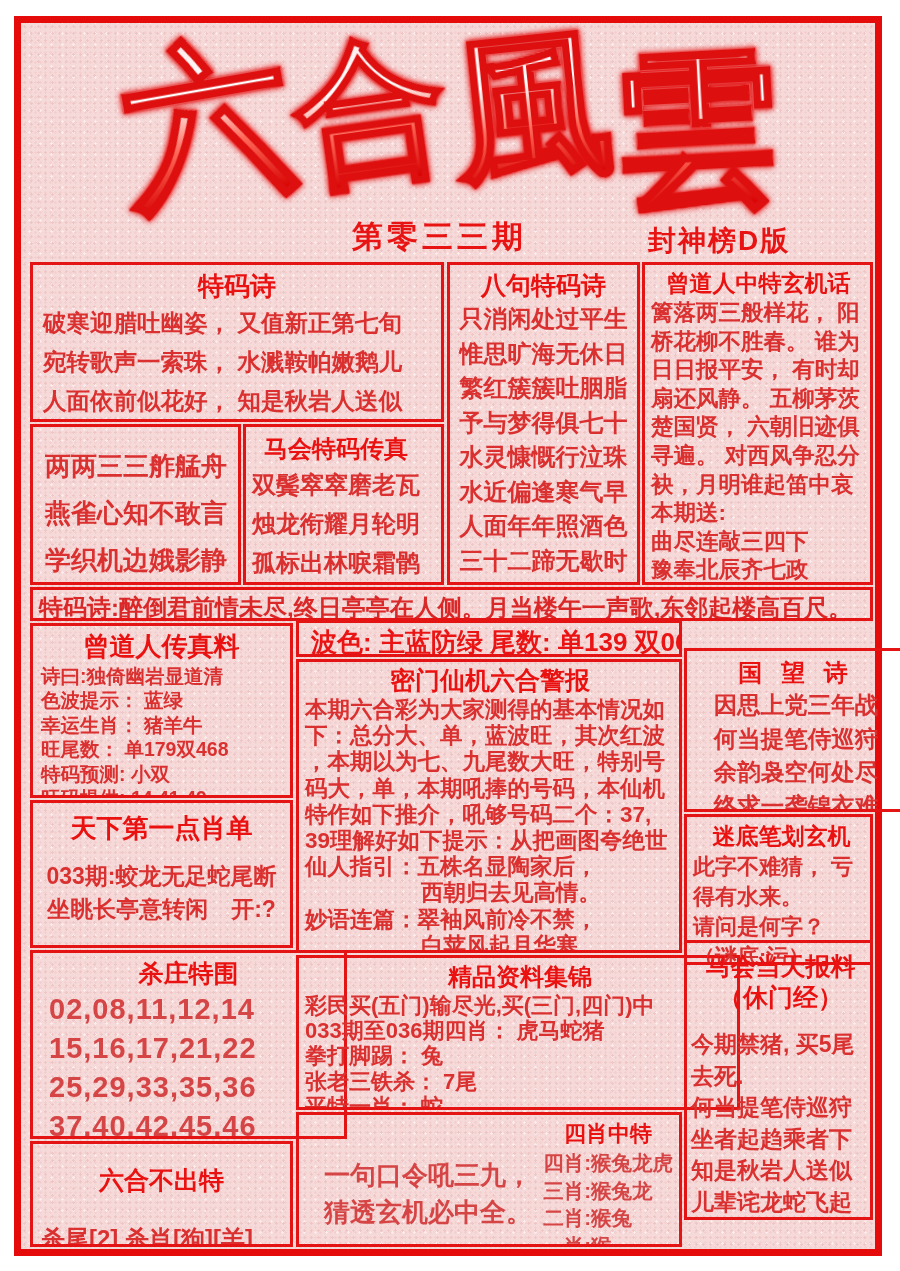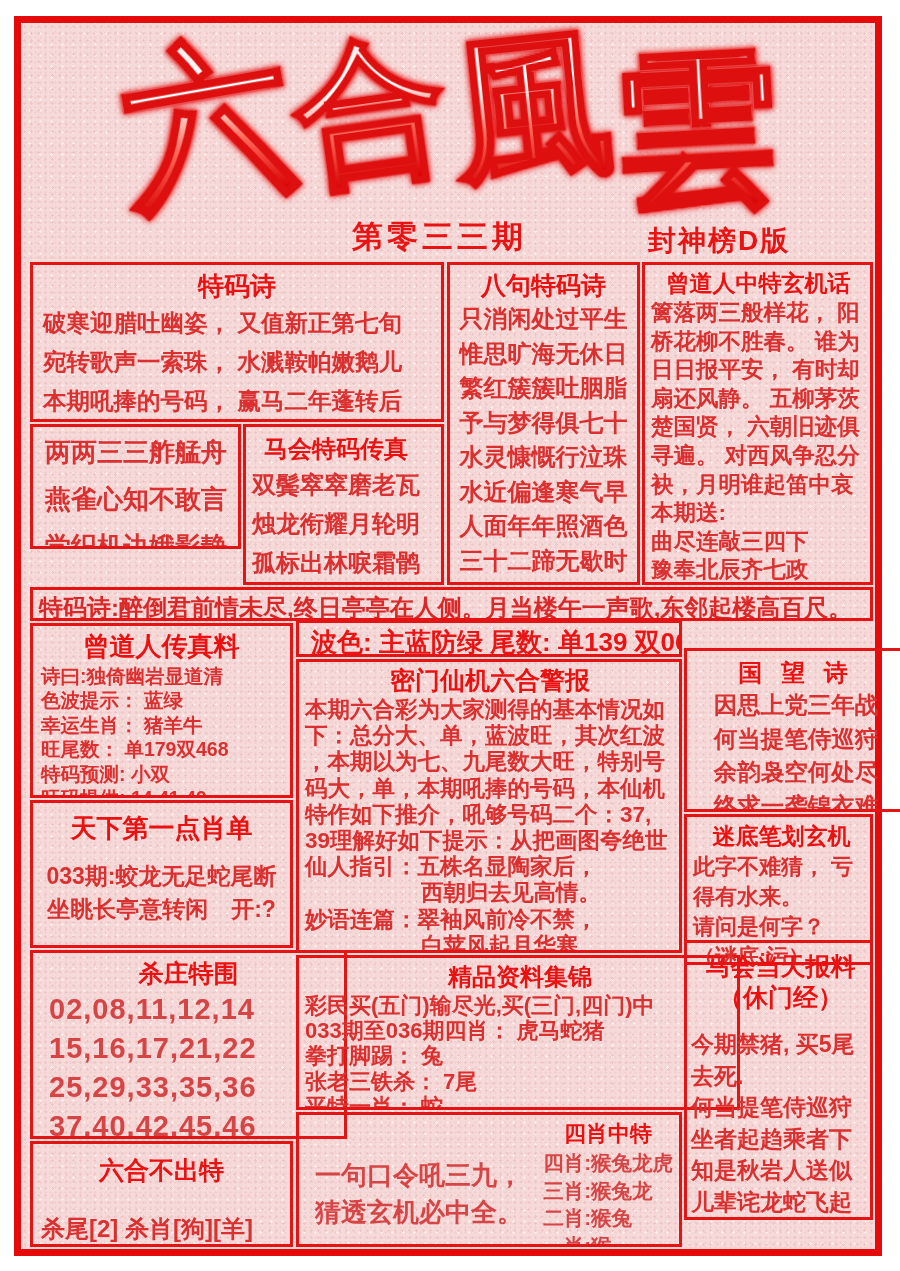--- a/index.html
+++ b/index.html
@@ -37,21 +37,21 @@
   #issue-label { position:absolute; left:352px; top:216px; font-size:31px; font-weight:bold;
     color:#e81414; letter-spacing:4px; }
   #edition-label { position:absolute; left:648px; top:222px; font-size:28px; font-weight:bold;
     color:#e81414; letter-spacing:2px; }
 
   
   #box-tema-poem { left:30px; top:262px; width:414px; height:160px; padding-top:4px; }
   #box-tema-poem .box-title { font-size:26px; }
   #box-tema-poem .ln { font-size:23.5px; line-height:39px; padding-left:10px; font-weight:bold; }
 
-  #box-couplet { left:30px; top:424px; width:211px; height:125px; padding:2px 0 0 12px; }
+  #box-couplet { left:30px; top:424px; width:211px; height:161px; padding:16px 0 0 12px; }
   #box-couplet .ln { font-size:26px; line-height:47px; font-weight:bold; }
 
   #box-mahui { left:243px; top:424px; width:201px; height:161px; padding:6px 0 0 6px; }
   #box-mahui .box-title { font-size:24px; text-align:left; padding-left:12px; }
   #box-mahui .ln { font-size:24px; line-height:39px; font-weight:bold; }
 
   #box-eight { left:447px; top:262px; width:193px; height:323px; padding-top:4px; }
   #box-eight .box-title { font-size:25px; }
   #box-eight .ln { font-size:24px; line-height:34.5px; text-align:center; font-weight:bold; }
 
@@ -70,41 +70,41 @@
 
   #box-dianxiao { left:30px; top:800px; width:263px; height:148px; padding-top:8px; }
   #box-dianxiao .box-title { font-size:26px; margin-bottom:14px; }
   #box-dianxiao .ln { font-size:23px; line-height:33px; text-align:center; font-weight:bold; }
 
   #box-shazhuang { left:30px; top:950px; width:317px; height:189px; padding-top:4px; }
   #box-shazhuang .box-title { font-size:25px; }
   #box-shazhuang .ln { font-size:29px; line-height:39px; padding-left:16px; color:#d64545;
     font-weight:bold; letter-spacing:1px; }
 
-  #box-buchu { left:30px; top:1141px; width:263px; height:106px; padding-top:10px; }
+  #box-buchu { left:30px; top:1141px; width:263px; height:106px; padding-top:20px; }
   #box-buchu .box-title { font-size:25px; margin-bottom:26px; }
   #box-buchu .ln { font-size:24px; padding-left:8px; font-weight:bold; }
 
   
   #strip-bose { left:296px; top:620px; width:386px; height:37px; border:3px solid #e41414;
     position:absolute; font-size:26px; font-weight:bold; color:#ea1414;
     padding:2px 0 0 12px; white-space:nowrap; overflow:hidden; }
 
   #box-mimen { left:296px; top:659px; width:386px; height:294px; padding:2px 4px 0 6px; }
   #box-mimen .box-title { font-size:25px; }
   #box-mimen .ln { font-size:22.5px; line-height:26.2px; font-weight:bold; }
   #box-mimen .ln.indent { padding-left:116px; }
 
   #box-jingpin { left:296px; top:955px; width:444px; height:155px; padding:3px 2px 0 6px; }
   #box-jingpin .box-title { font-size:24px; }
   #box-jingpin .ln { font-size:22px; line-height:25.2px; font-weight:bold; }
 
   #box-bottom-mid { left:296px; top:1112px; width:386px; height:135px; }
   #slogan { position:absolute; left:16px; top:42px; }
-  #slogan .ln { font-size:26px; line-height:37px; font-weight:bold; color:#d64545; }
+  #slogan .ln { font-size:26px; line-height:37px; font-weight:bold; color:#d64545;margin-left:9px; }
   #sixiao { position:absolute; right:6px; top:4px; }
   #sixiao .box-title { font-size:22px; }
   #sixiao .ln { font-size:20.5px; line-height:27.5px; font-weight:bold; color:#d64545; }
 
   
   #box-guowang { left:684px; top:648px; width:224px; height:164px; padding-top:6px; }
   #box-guowang .box-title { font-size:24px; letter-spacing:6px; }
   #box-guowang .ln { font-size:23.5px; line-height:33.5px; text-align:center; font-weight:bold; }
 
   #box-midi { left:684px; top:814px; width:189px; height:151px; padding:4px 0 0 6px; }
@@ -125,21 +125,21 @@
   <div id="masthead">
     <span class="title-char tc-0">六</span><span class="title-char tc-1">合</span><span class="title-char tc-2">風</span><span class="title-char tc-3">雲</span>
   </div>
   <div id="issue-label">第零三三期</div>
   <div id="edition-label">封神榜D版</div>
 
   <div class="box" id="box-tema-poem">
     <div class="box-title">特码诗</div>
     <div class="ln">破寒迎腊吐幽姿， 又值新正第七旬</div>
     <div class="ln">宛转歌声一索珠， 水溅鞍帕嫩鹅儿</div>
-    <div class="ln">本期吼捧的号码， 赢马二年蓬转后</div>
+    <div class="ln">人面依前似花好， 知是秋岩人送似</div>
   </div>
 
   <div class="box" id="box-couplet">
     <div class="ln">两两三三舴艋舟</div>
     <div class="ln">燕雀心知不敢言</div>
     <div class="ln">学织机边娥影静</div>
   </div>
 
   <div class="box" id="box-mahui">
     <div class="box-title">马会特码传真</div>

